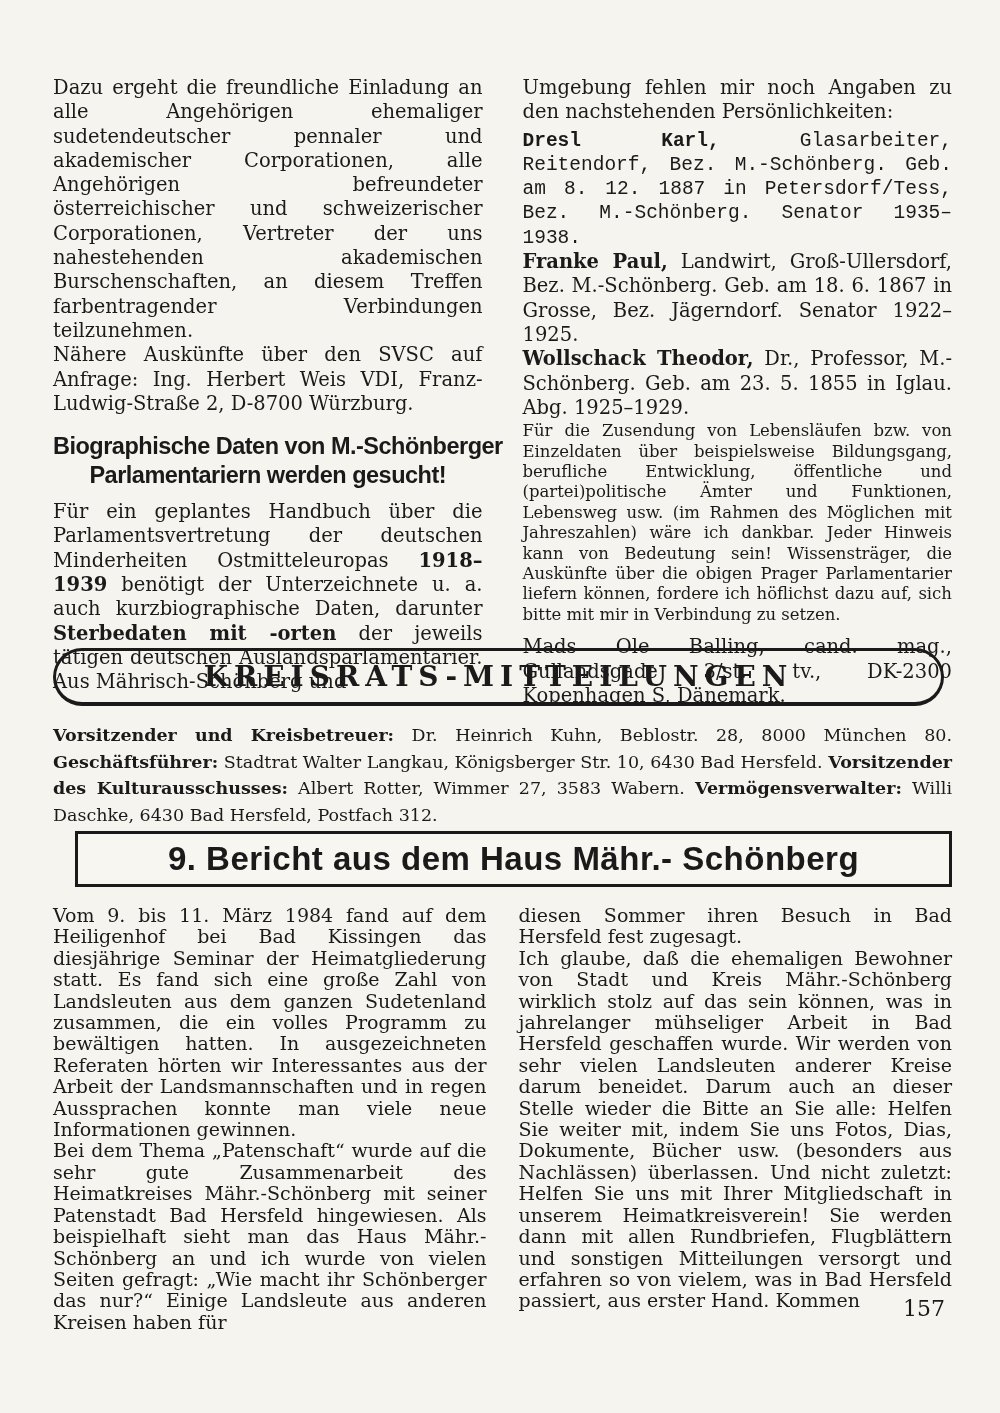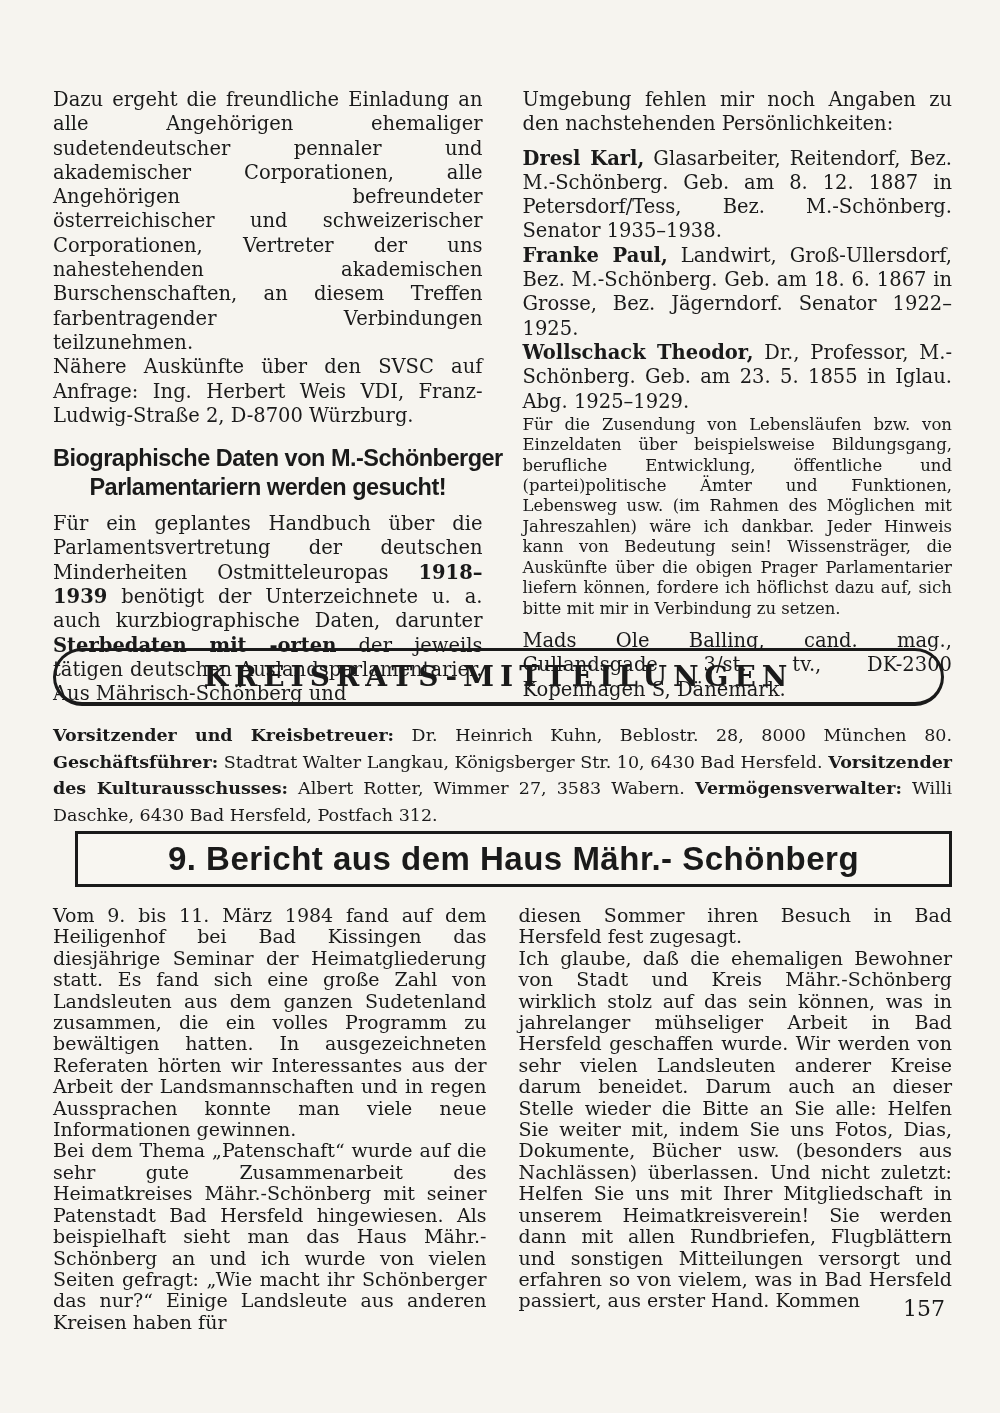--- a/index.html
+++ b/index.html
@@ -8,21 +8,21 @@
     background: #f6f4ef;
     font-family: "DejaVu Serif", serif;
     color: #1a1a1a;
     position: relative;
     overflow: hidden;
   }
   .page { position: absolute; inset: 0; }
 
   
   .top-cols {
-    position: absolute; top: 88px; left: 53px; right: 48px;
+    position: absolute; top: 76px; left: 53px; right: 48px;
     display: flex; gap: 40px;
   }
   .col { flex: 1 1 0; min-width: 0; }
 
   p.body {
     margin: 0;
     font-size: 19.5px;
     line-height: 24.3px;
     text-align: justify;
   }
@@ -128,21 +128,21 @@
         <span class="hl">Biographische Daten von M.-Schönberger</span>
         <span class="hl">Parlamentariern werden gesucht!</span>
       </h2>
 
       <p class="body"><span>Für ein geplantes Handbuch über die Parlamentsvertretung der deutschen Minderheiten Ostmitteleuropas </span><span class="b">1918–1939</span><span> benötigt der Unterzeichnete u. a. auch kurzbiographische Daten, darunter </span><span class="b">Sterbedaten mit -orten</span><span> der jeweils tätigen deutschen Auslandsparlamentarier. Aus Mährisch-Schönberg und</span></p>
     </div>
 
     <div class="col">
       <p class="body">Umgebung fehlen mir noch Angaben zu den nachstehenden Persönlichkeiten:</p>
 
-      <p class="body" style="margin-top:10px;"><span class="b">Dresl Karl,</span><span> Glasarbeiter, Reitendorf, Bez. M.-Schönberg. Geb. am 8. 12. 1887 in Petersdorf/Tess, Bez. M.-Schönberg. Senator 1935–1938.</span></p>
+      <p class="body" style="margin-top:4px;font-family:Liberation Mono, monospace;"><span class="b">Dresl Karl,</span><span> Glasarbeiter, Reitendorf, Bez. M.-Schönberg. Geb. am 8. 12. 1887 in Petersdorf/Tess, Bez. M.-Schönberg. Senator 1935–1938.</span></p>
       <p class="body"><span class="b">Franke Paul,</span><span> Landwirt, Groß-Ullersdorf, Bez. M.-Schönberg. Geb. am 18. 6. 1867 in Grosse, Bez. Jägerndorf. Senator 1922–1925.</span></p>
       <p class="body"><span class="b">Wollschack Theodor,</span><span> Dr., Professor, M.-Schönberg. Geb. am 23. 5. 1855 in Iglau. Abg. 1925–1929.</span></p>
 
       <p class="body small">Für die Zusendung von Lebensläufen bzw. von Einzeldaten über beispielsweise Bildungsgang, berufliche Entwicklung, öffentliche und (partei)politische Ämter und Funktionen, Lebensweg usw. (im Rahmen des Möglichen mit Jahreszahlen) wäre ich dankbar. Jeder Hinweis kann von Bedeutung sein! Wissensträger, die Auskünfte über die obigen Prager Parlamentarier liefern können, fordere ich höflichst dazu auf, sich bitte mit mir in Verbindung zu setzen.</p>
       <p class="body contact">Mads Ole Balling, cand. mag., Gullandsgade 3/st. tv., DK-2300 Kopenhagen S, Dänemark.</p>
     </div>
   </div>
 
   <div class="banner">
     <span class="banner-title">KREISRATS-MITTEILUNGEN</span>

